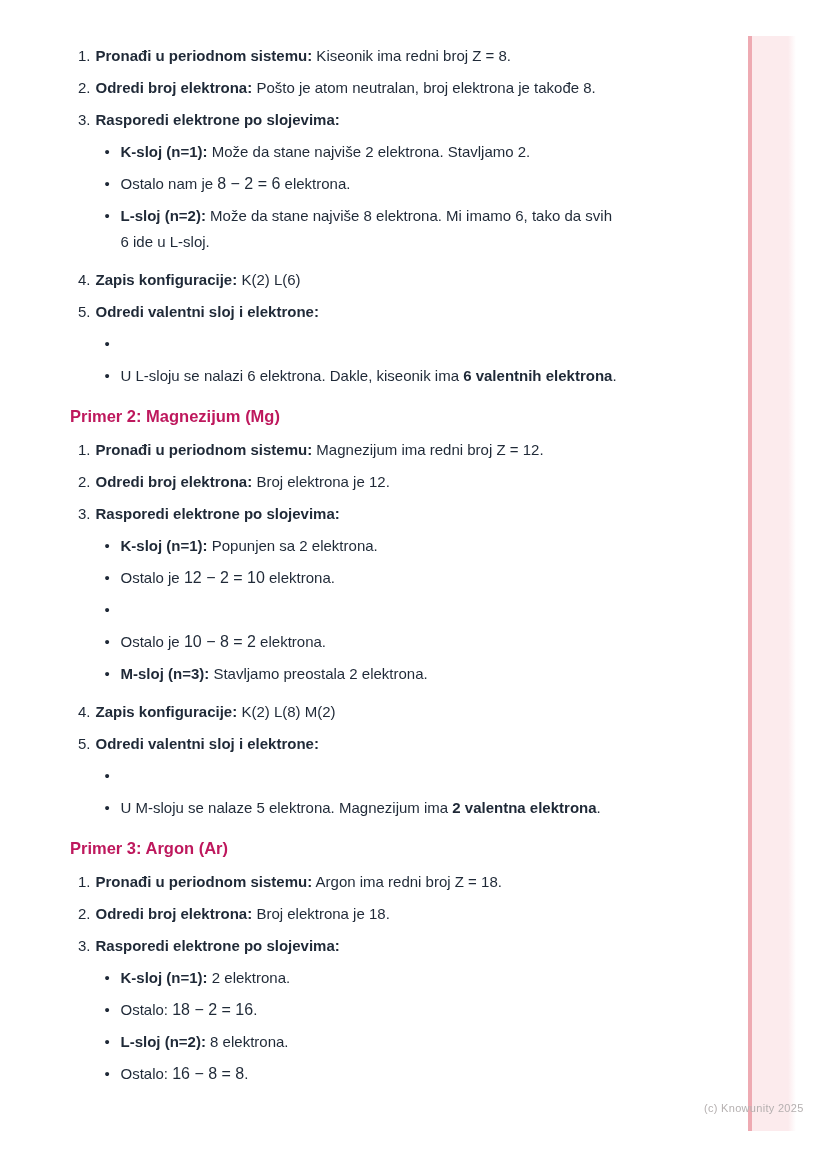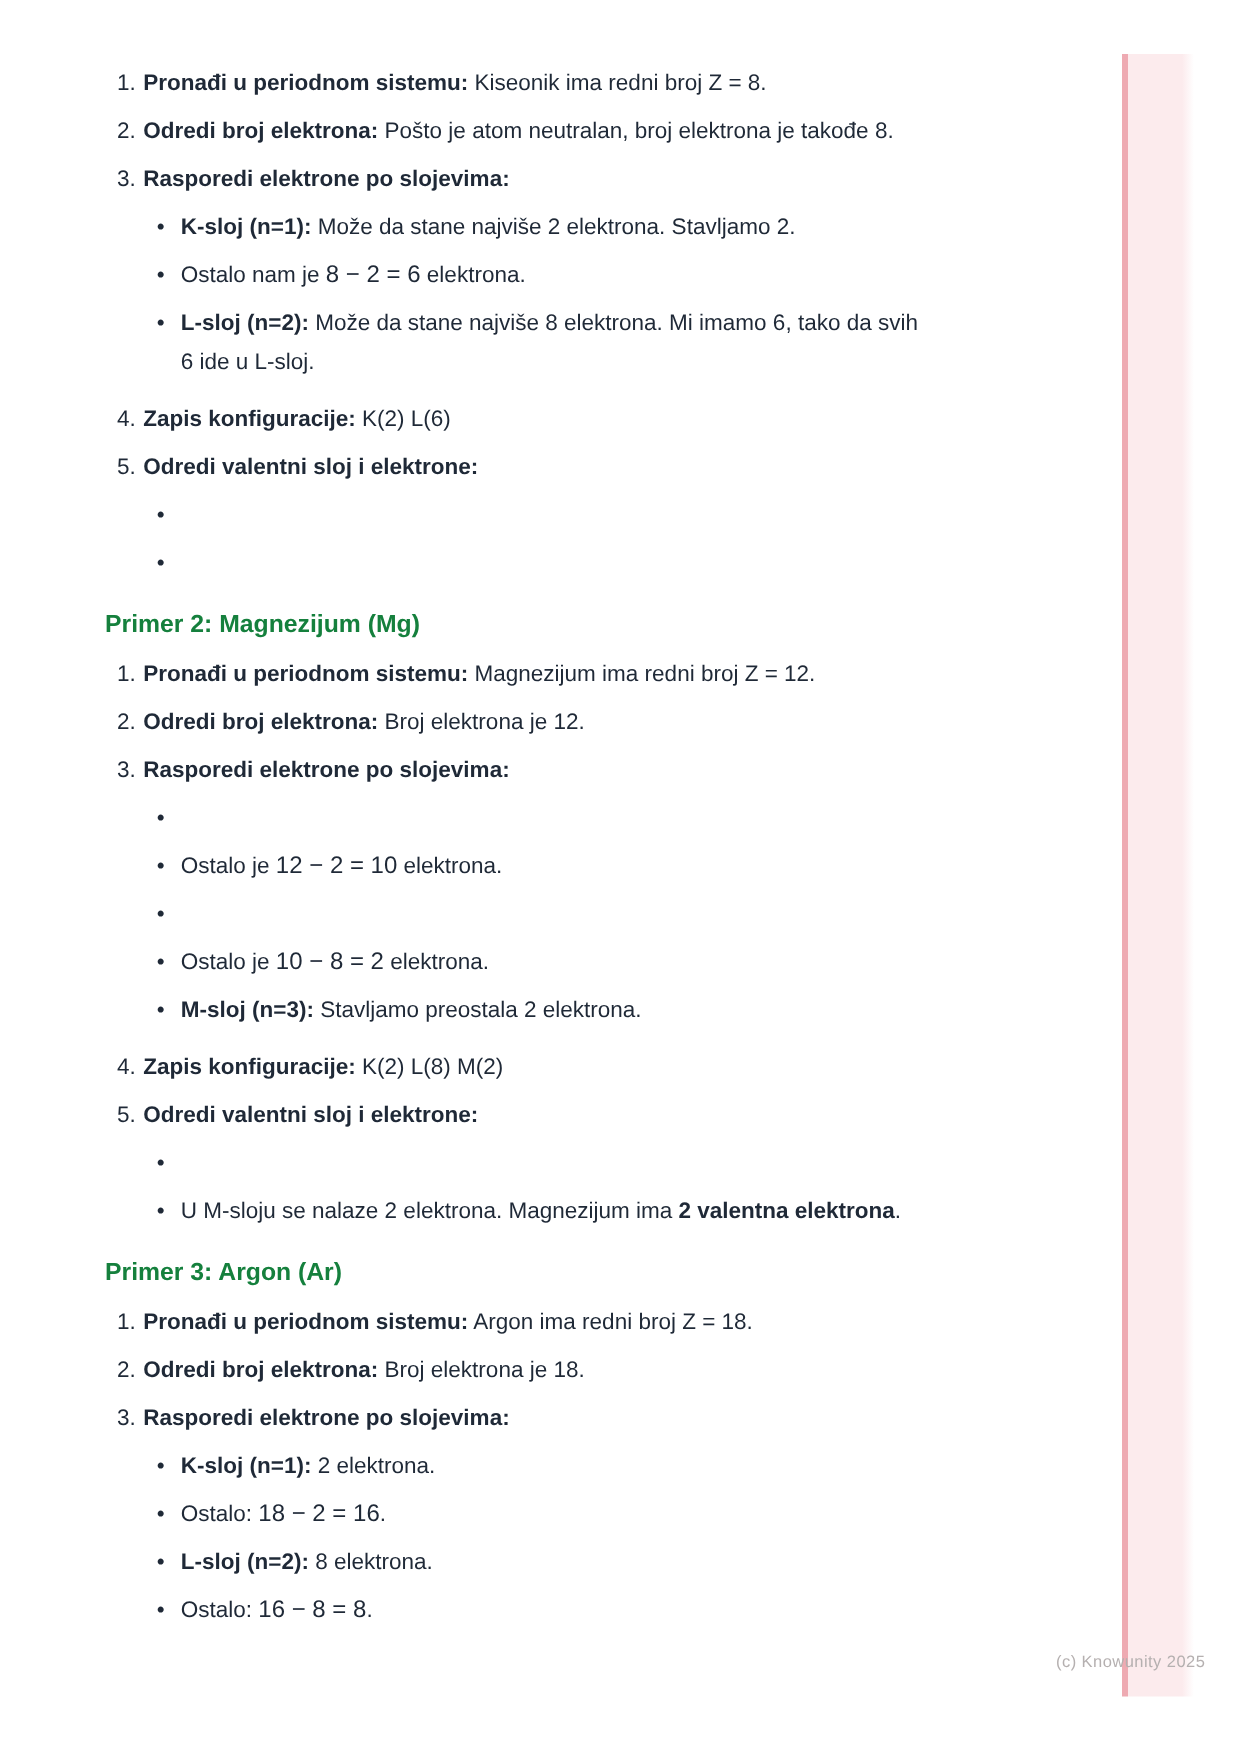--- a/index.html
+++ b/index.html
@@ -17,21 +17,21 @@
     top: 37px;
     left: 70px;
     width: 600px;
   }
   
   .h3 {
     font-size: 16.5px;
     font-weight: bold;
     line-height: 26px;
     margin: 8px 0;
-    color: #15803d;
+    color: #be185d;
   }
   
   .ol { padding-left: 8px; }
   .oli {
     display: flex;
     align-items: flex-start;
     margin: 6px 0;
   }
   .num {
     flex: 0 0 12px;
@@ -143,20 +143,21 @@
       <div class="oli">
         <span class="num">5.</span>
         <div class="oli-body">
           <p class="text"><strong>Odredi valentni sloj i elektrone:</strong></p>
           <div class="ul">
             <div class="uli">
               <span class="bullet">•</span>
             </div>
             <div class="uli">
               <span class="bullet">•</span>
+              <p class="text"><span>U L-sloju se nalazi 6 elektrona. Dakle, kiseonik ima </span><strong>6 valentnih elektrona</strong><span>.</span></p>
             </div>
           </div>
         </div>
       </div>
     </div>
     <div class="h3">Primer 2: Magnezijum (Mg)</div>
     <div class="ol">
       <div class="oli">
         <span class="num">1.</span>
         <div class="oli-body">
@@ -169,20 +170,21 @@
           <p class="text"><strong>Odredi broj elektrona:</strong><span> Broj elektrona je 12.</span></p>
         </div>
       </div>
       <div class="oli">
         <span class="num">3.</span>
         <div class="oli-body">
           <p class="text"><strong>Rasporedi elektrone po slojevima:</strong></p>
           <div class="ul">
             <div class="uli">
               <span class="bullet">•</span>
+              <p class="text"><strong>K-sloj (n=1):</strong><span> Popunjen sa 2 elektrona.</span></p>
             </div>
             <div class="uli">
               <span class="bullet">•</span>
               <p class="text"><span>Ostalo je </span><span class="math">12 − 2 = 10</span><span> elektrona.</span></p>
             </div>
             <div class="uli">
               <span class="bullet">•</span>
             </div>
             <div class="uli">
               <span class="bullet">•</span>
@@ -204,21 +206,21 @@
       <div class="oli">
         <span class="num">5.</span>
         <div class="oli-body">
           <p class="text"><strong>Odredi valentni sloj i elektrone:</strong></p>
           <div class="ul">
             <div class="uli">
               <span class="bullet">•</span>
             </div>
             <div class="uli">
               <span class="bullet">•</span>
-              <p class="text"><span>U M-sloju se nalaze 2 elektrona. Magnezijum ima </span><strong>2 valentna elektrona</strong><span>.</span></p>
+              <p class="text"><span>U M-sloju se nalaze 5 elektrona. Magnezijum ima </span><strong>2 valentna elektrona</strong><span>.</span></p>
             </div>
           </div>
         </div>
       </div>
     </div>
     <div class="h3">Primer 3: Argon (Ar)</div>
     <div class="ol">
       <div class="oli">
         <span class="num">1.</span>
         <div class="oli-body">

